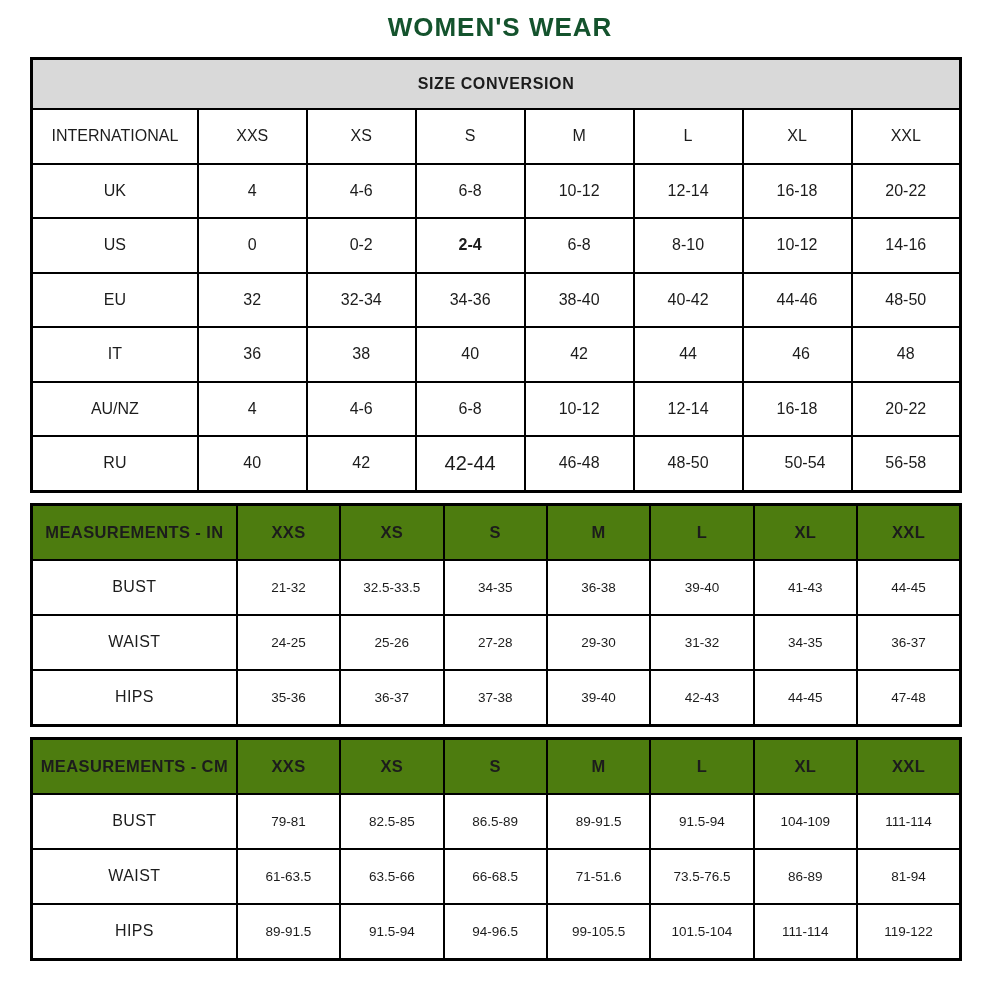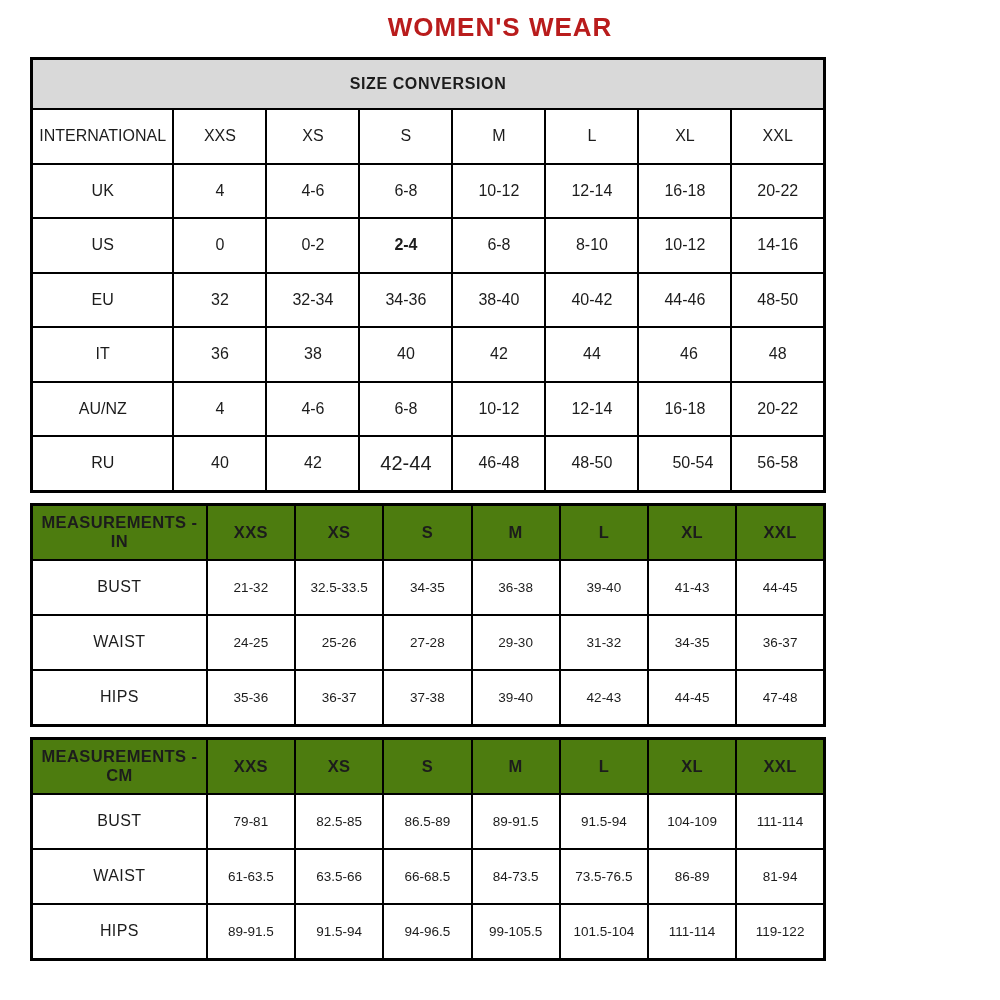--- a/index.html
+++ b/index.html
@@ -15,24 +15,24 @@
     width: 940px;
     margin: 0 auto;
   }
   .page-title {
     font-size: 26px;
     font-weight: 700;
     letter-spacing: 1px;
     text-align: center;
     margin: 12px 0 14px 0;
     line-height: 31px;
-    color: #b91c1c;
+    color: #14532d;
   }
   table.tbl {
-    width: 796px;
+    width: 932px;
     border-collapse: collapse;
     border: 3px solid #000;
     table-layout: fixed;
     margin-bottom: 10px;
   }
   table.tbl td {
     border: 2px solid #000;
     text-align: center;
     vertical-align: middle;
     padding: 0 4px;
@@ -240,21 +240,21 @@
           <td class="val">89-91.5</td>
           <td class="val">91.5-94</td>
           <td class="val">104-109</td>
           <td class="val">111-114</td>
         </tr>
         <tr>
           <td class="lab">WAIST</td>
           <td class="val">61-63.5</td>
           <td class="val">63.5-66</td>
           <td class="val">66-68.5</td>
-          <td class="val">84-73.5</td>
+          <td class="val">71-51.6</td>
           <td class="val">73.5-76.5</td>
           <td class="val">86-89</td>
           <td class="val">81-94</td>
         </tr>
         <tr>
           <td class="lab">HIPS</td>
           <td class="val">89-91.5</td>
           <td class="val">91.5-94</td>
           <td class="val">94-96.5</td>
           <td class="val">99-105.5</td>

